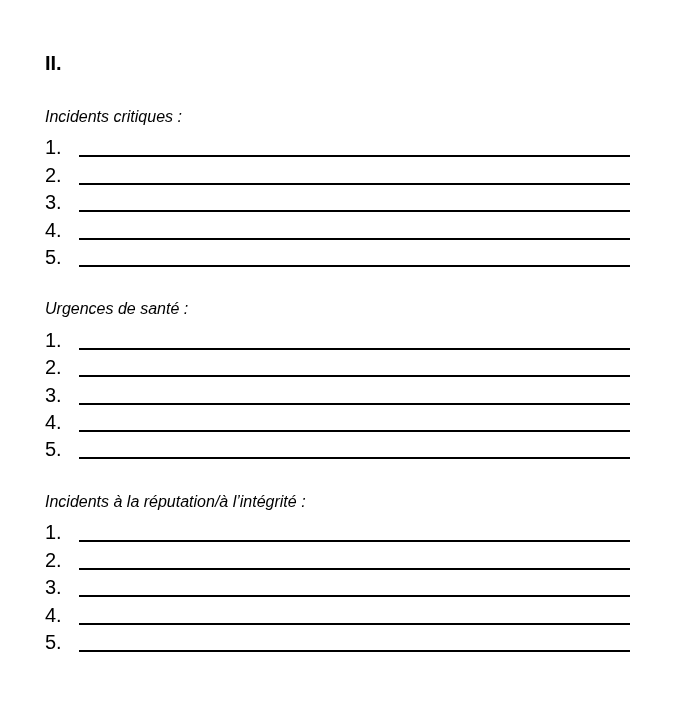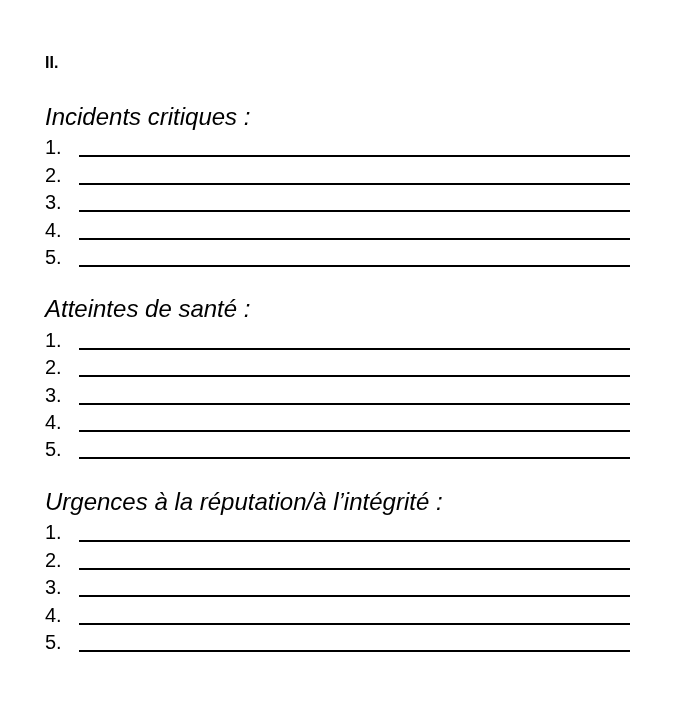--- a/index.html
+++ b/index.html
@@ -11,30 +11,30 @@
     font-family: "Liberation Sans", sans-serif;
     overflow: hidden;
   }
   .page {
     box-sizing: border-box;
     padding: 50px 0 0 45px;
     width: 630px;
   }
   .doc-heading {
     display: flex;
-    font-size: 16px;
+    font-size: 20px;
     line-height: 26px;
     font-weight: 700;
     margin: 0 0 27px 0;
   }
   .doc-heading .numeral { width: 68px; flex: 0 0 68px; }
   .section { width: 585px; margin-bottom: 24px; }
   .section-label {
     font-style: italic;
-    font-size: 24px;
+    font-size: 16px;
     line-height: 27.4px;
     margin-bottom: 4px;
   }
   .row {
     font-size: 20px;
     line-height: 27.4px;
     white-space: nowrap;
   }
   .num { display: inline-block; width: 34px; }
   .blank {
@@ -57,30 +57,30 @@
   <div class="section">
     <div class="section-label">Incidents critiques :</div>
     <div class="row"><span class="num">1.</span><span class="blank"></span></div>
     <div class="row"><span class="num">2.</span><span class="blank"></span></div>
     <div class="row"><span class="num">3.</span><span class="blank"></span></div>
     <div class="row"><span class="num">4.</span><span class="blank"></span></div>
     <div class="row"><span class="num">5.</span><span class="blank"></span></div>
   </div>
 
   <div class="section">
-    <div class="section-label">Atteintes de santé :</div>
+    <div class="section-label">Urgences de santé :</div>
     <div class="row"><span class="num">1.</span><span class="blank"></span></div>
     <div class="row"><span class="num">2.</span><span class="blank"></span></div>
     <div class="row"><span class="num">3.</span><span class="blank"></span></div>
     <div class="row"><span class="num">4.</span><span class="blank"></span></div>
     <div class="row"><span class="num">5.</span><span class="blank"></span></div>
   </div>
 
   <div class="section">
-    <div class="section-label">Urgences à la réputation/à l’intégrité :</div>
+    <div class="section-label">Incidents à la réputation/à l’intégrité :</div>
     <div class="row"><span class="num">1.</span><span class="blank"></span></div>
     <div class="row"><span class="num">2.</span><span class="blank"></span></div>
     <div class="row"><span class="num">3.</span><span class="blank"></span></div>
     <div class="row"><span class="num">4.</span><span class="blank"></span></div>
     <div class="row"><span class="num">5.</span><span class="blank"></span></div>
   </div>
 
 </div>
 
 </body></html>

